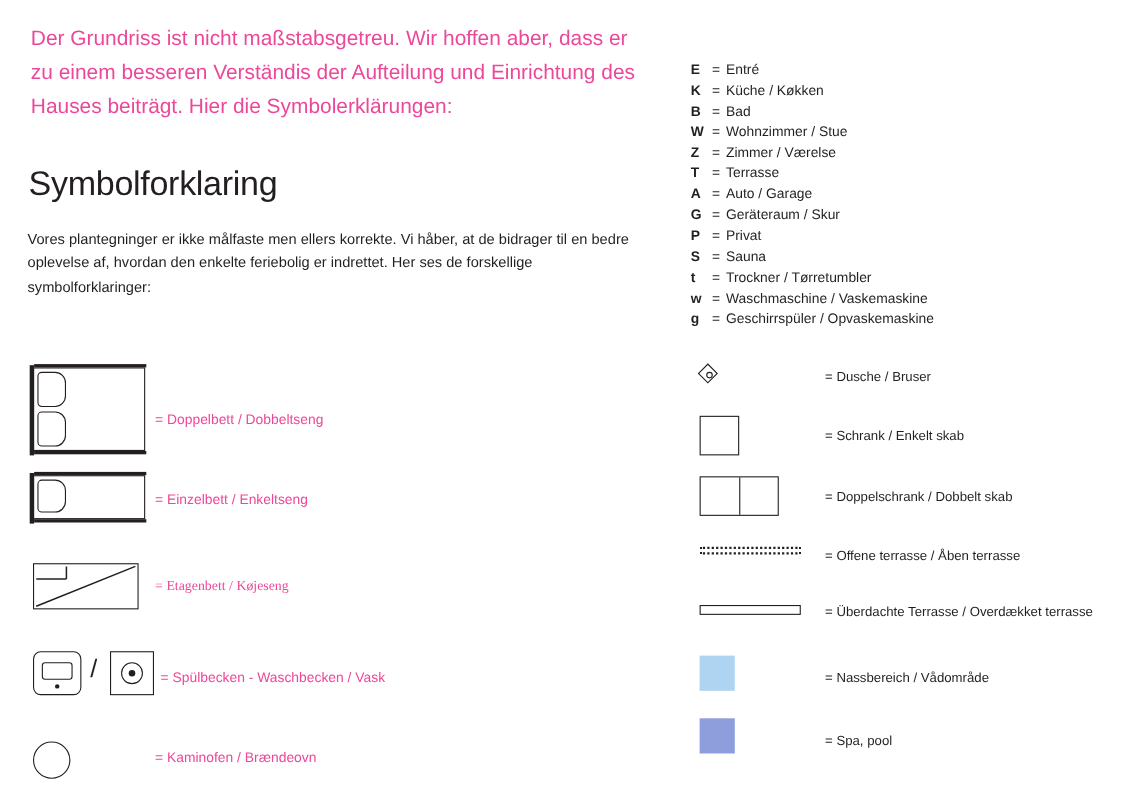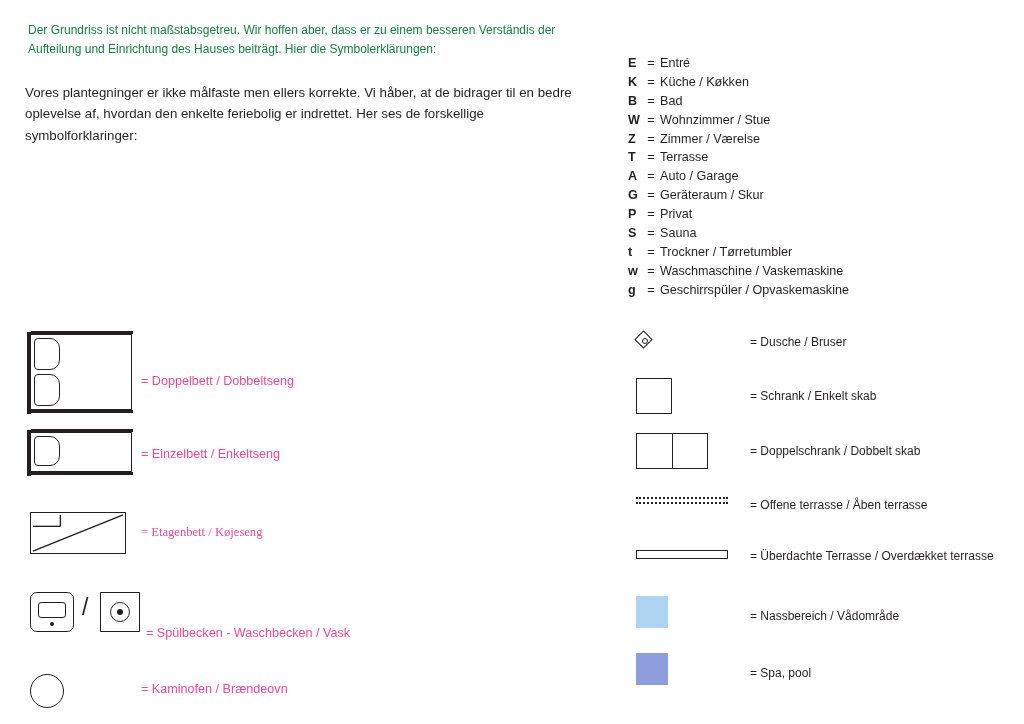--- a/index.html
+++ b/index.html
@@ -30,24 +30,24 @@
   }
   h1.title-de {
     font-size: 31px;
     font-weight: normal;
     letter-spacing: -0.3px;
     margin: 6px 0 0 0;
     line-height: 1.15;
     color: #231f20;
   }
   p.para {
-    font-size: 12px;
+    font-size: 19px;
     line-height: 1.62;
     margin: 21px 0 0 0;
-    color: #15803d;
+    color: #ec4899;
   }
   h1.title-dk {
     font-size: 31px;
     font-weight: normal;
     letter-spacing: -0.3px;
     margin: 36px 0 0 -2px;
     line-height: 1.15;
     color: #231f20;
   }
   p.para-dk {
@@ -352,20 +352,21 @@
     height: 32px;
   }
 </style>
 </head>
 <body>
 
 <div class="page">
 
   <div class="left-col">
     <p class="para">Der Grundriss ist nicht maßstabsgetreu. Wir hoffen aber, dass er zu einem besseren Verständis der Aufteilung und Einrichtung des Hauses beiträgt. Hier die Symbolerklärungen:</p>
+    <h1 class="title-dk">Symbolforklaring</h1>
     <p class="para-dk">Vores plantegninger er ikke målfaste men ellers korrekte. Vi håber, at de bidrager til en bedre oplevelse af, hvordan den enkelte feriebolig er indrettet. Her ses de forskellige symbolforklaringer:</p>
   </div>
 
   <div class="sym-list">
 
     <div class="sym-row">
       <div class="sym-art" style="left:6px; top:8px;">
         <div class="bed-double">
           <div class="headboard"></div>
           <div class="toprail"></div>
@@ -410,21 +411,21 @@
               <div class="inner"></div>
               <div class="dot"></div>
             </div>
           <div class="slash">/</div>
           <div class="sink-round">
               <div class="circ"></div>
               <div class="circ2"></div>
             </div>
         </div>
       </div>
-      <div class="sym-label" style="left:122px; top:300px;text-align:right;">= Spülbecken - Waschbecken / Vask</div>
+      <div class="sym-label" style="left:122px; top:283px;text-align:right;">= Spülbecken - Waschbecken / Vask</div>
     </div>
 
     <div class="sym-row">
       <div class="sym-art" style="left:6px; top:348px;">
         <div class="stove"></div>
       </div>
       <div class="sym-label" style="left:117px; top:356px;">= Kaminofen / Brændeovn</div>
     </div>
 
   </div>

